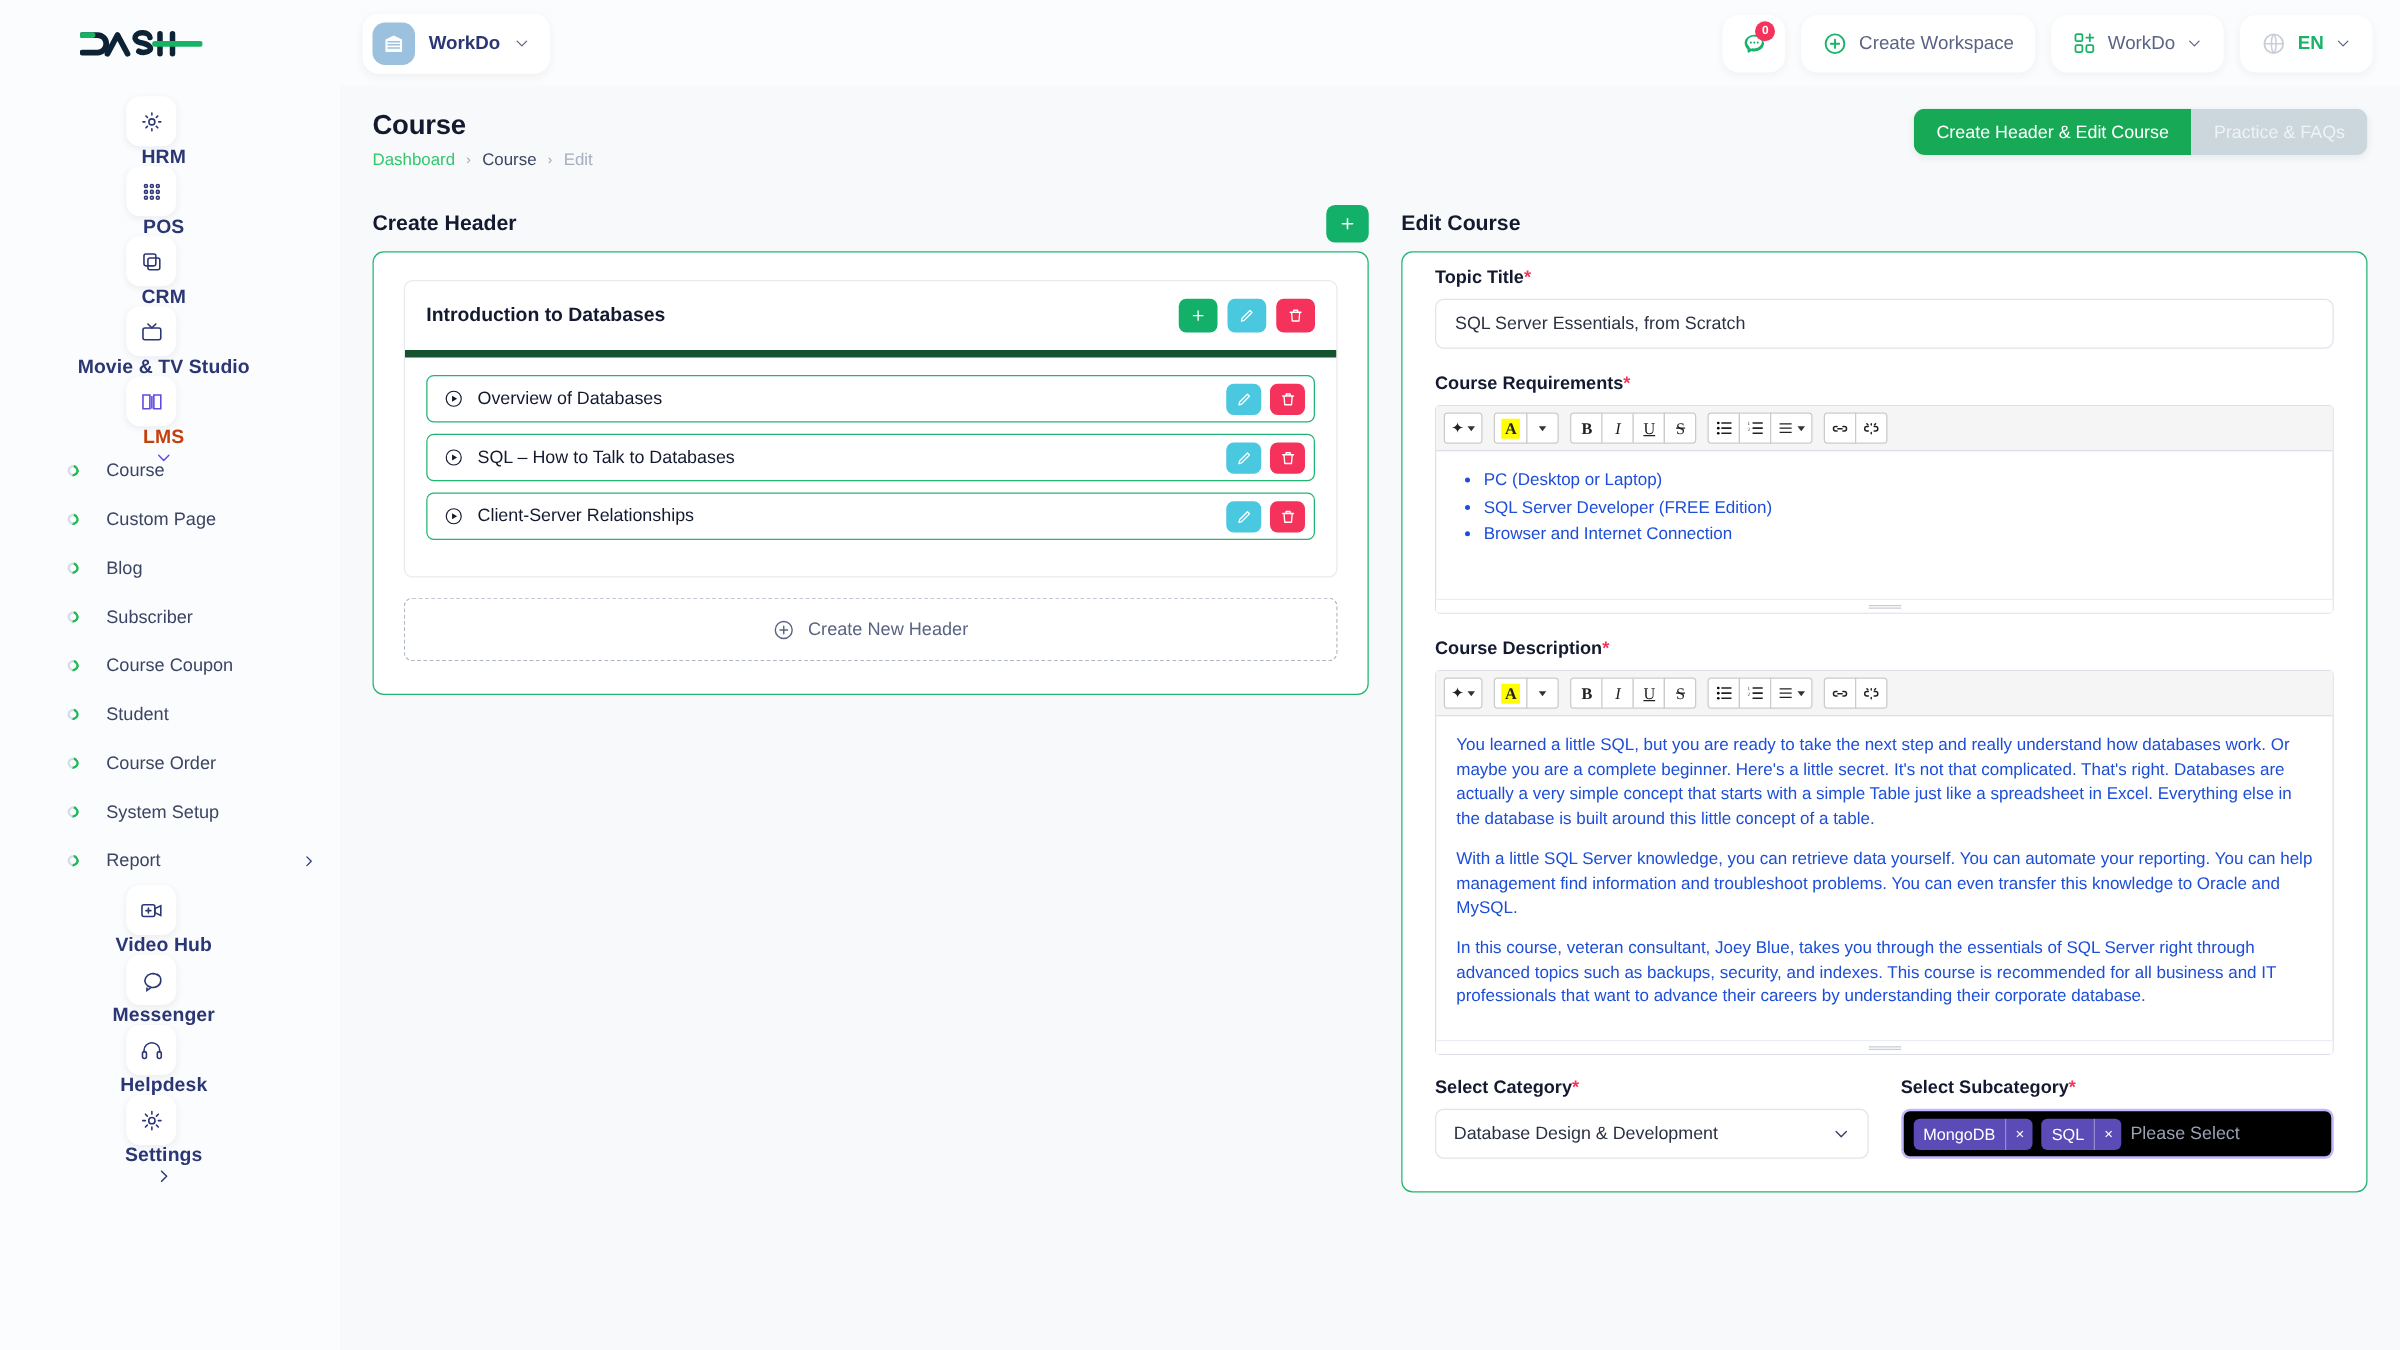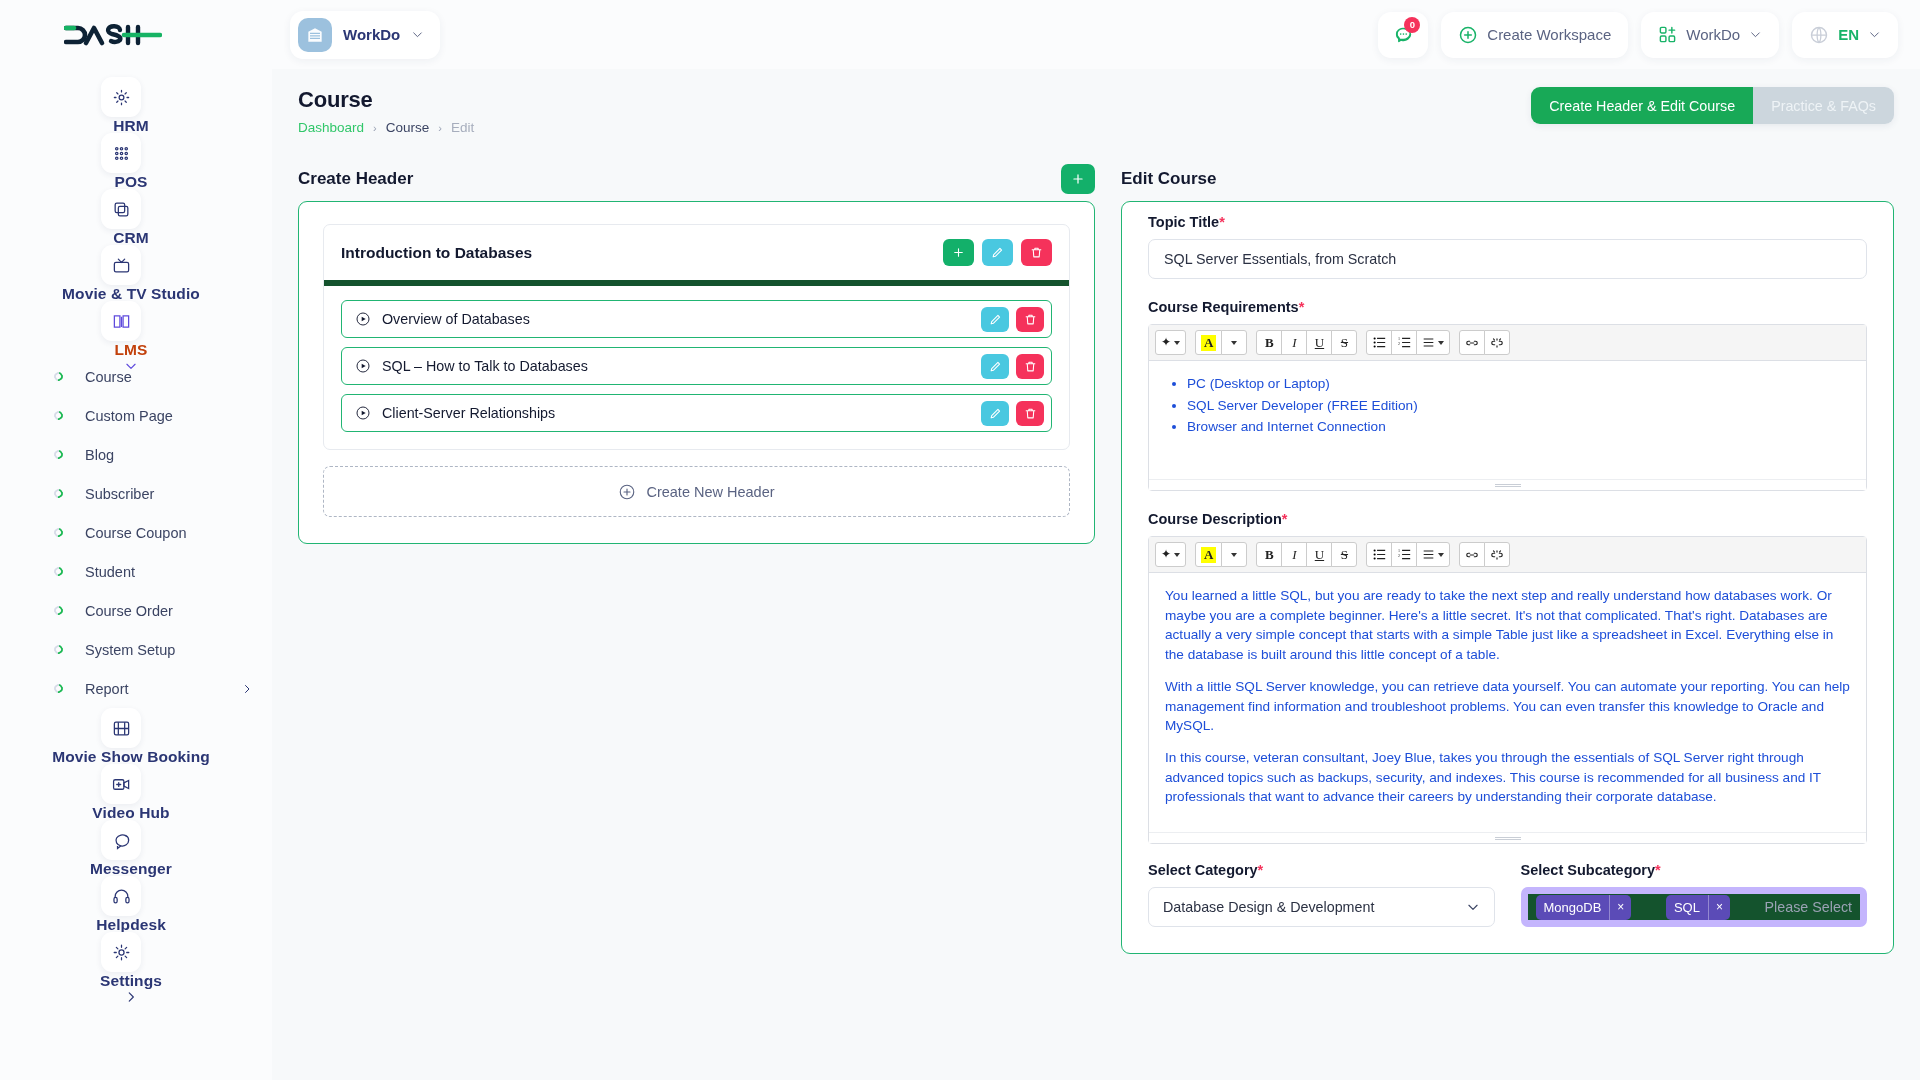--- a/index.html
+++ b/index.html
@@ -191,22 +191,22 @@
 
   .row2 { display: flex; gap: 26px; margin-top: 18px; }
   .half { flex: 1; min-width: 0; }
   .select-box {
     height: 40px; border: 1px solid #dfe3ea; border-radius: 7px; background: #fff;
     display: flex; align-items: center; padding: 0 14px; cursor: pointer;
   }
   .select-val { font-size: 14.3px; color: #2b3143; flex: 1; }
   .select-box .chev { stroke: #3b4463; width: 14px; height: 14px; }
   .multi {
-    min-height: 40px; border: 7px solid #c4b5fd; border-radius: 7px; background: #14532d;
-    display: flex; align-items: center; padding: 0 8px; gap: 7px; cursor: text; justify-content: space-between;
+    min-height: 40px; border: 2px solid #c4b5fd; border-radius: 7px; background: #000000;
+    display: flex; align-items: center; padding: 0 8px; gap: 7px; cursor: text;
   }
   .tag {
     display: flex; align-items: center; background: #5b4bb7; color: #fff;
     border-radius: 5px; height: 25px; font-size: 13px; overflow: hidden;
   }
   .tag-text { padding: 0 8px; }
   .tag-x { padding: 0 7px; border-left: 1px solid rgba(255,255,255,.35); height: 100%; display: flex; align-items: center; font-size: 12px; }
   .ph { font-size: 14.3px; color: #9aa2b4; }
 </style>
 </head>
@@ -337,32 +337,20 @@
         </div>
         <div class="sub-item">
           <span class="sub-dot"></span>
           <span class="sub-label">Report</span>
           <svg class="chev" viewBox="0 0 24 24">
               <path d="M9 5l7 7-7 7" stroke-linecap="round" stroke-linejoin="round"></path>
             </svg>
         </div>
       </div>
 
-      <div class="nav-item">
-        <span class="nav-ico">
-          <svg viewBox="0 0 24 24">
-              <rect x="3" y="4" width="18" height="16" rx="2"></rect>
-              <path d="M8 4v16M16 4v16M3 12h18"></path>
-            </svg>
-        </span>
-        <span class="nav-label">Movie Show Booking</span>
-        <svg class="chev" viewBox="0 0 24 24">
-            <path d="M9 5l7 7-7 7" stroke-linecap="round" stroke-linejoin="round"></path>
-          </svg>
-      </div>
 
       <div class="nav-item">
         <span class="nav-ico">
           <svg viewBox="0 0 24 24">
               <rect x="2" y="6" width="13" height="12" rx="2"></rect>
               <path d="M15 10l6-3v10l-6-3z"></path>
               <path d="M6 12h5M8.5 9.5v5" stroke-linecap="round"></path>
             </svg>
         </span>
         <span class="nav-label">Video Hub</span>
@@ -559,21 +547,21 @@
                         </svg>
                     </span>
                     <span class="sq-btn bg-red">
                       <svg viewBox="0 0 24 24">
                           <path d="M4 7h16M9 7V4h6v3M6 7l1 13h10l1-13" stroke-linejoin="round" stroke-linecap="round"></path>
                         </svg>
                     </span>
                   </span>
                 </div>
 
-                <div class="lesson" style="margin-bottom:0">
+                <div class="lesson" style="margin-bottom:12px">
                   <span class="play">
                     <svg viewBox="0 0 24 24">
                         <circle cx="12" cy="12" r="9"></circle>
                         <path d="M10 8.5l6 3.5-6 3.5z" fill="#13192f" stroke="none"></path>
                       </svg>
                   </span>
                   <span class="lesson-name">Client-Server Relationships</span>
                   <span class="lesson-acts">
                     <span class="sq-btn bg-cyan">
                       <svg viewBox="0 0 24 24">

